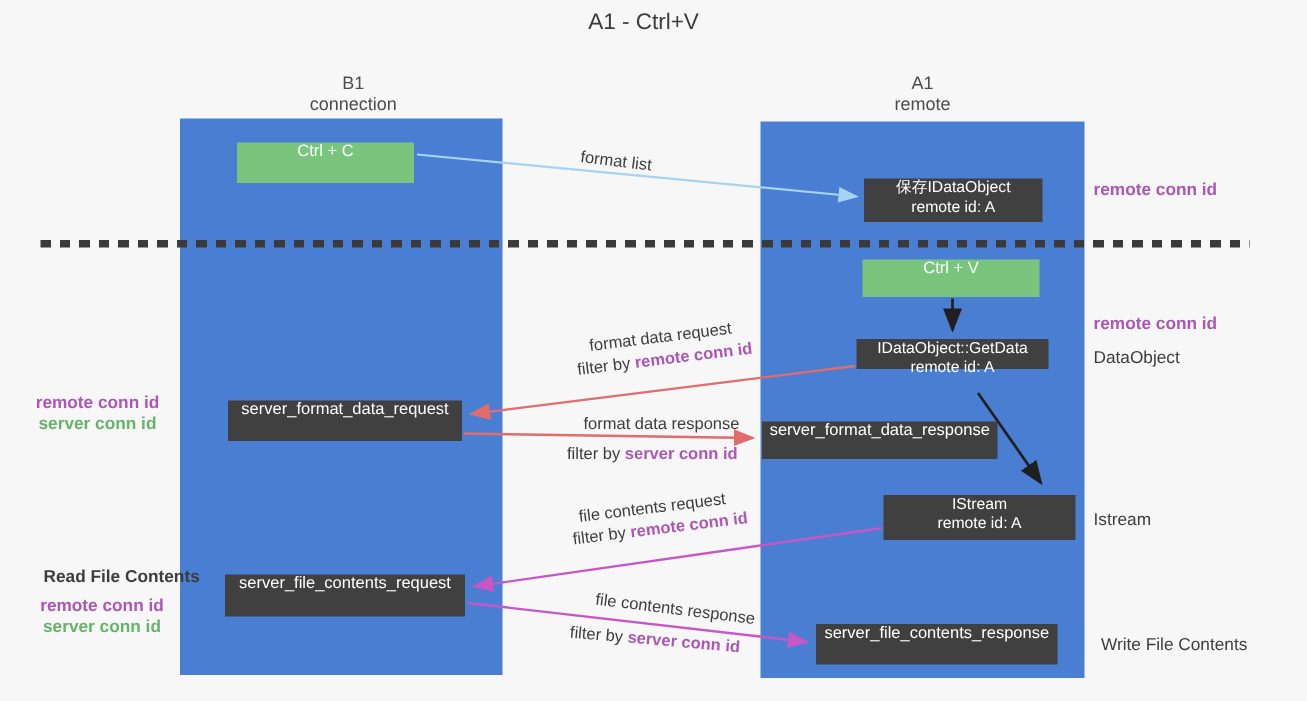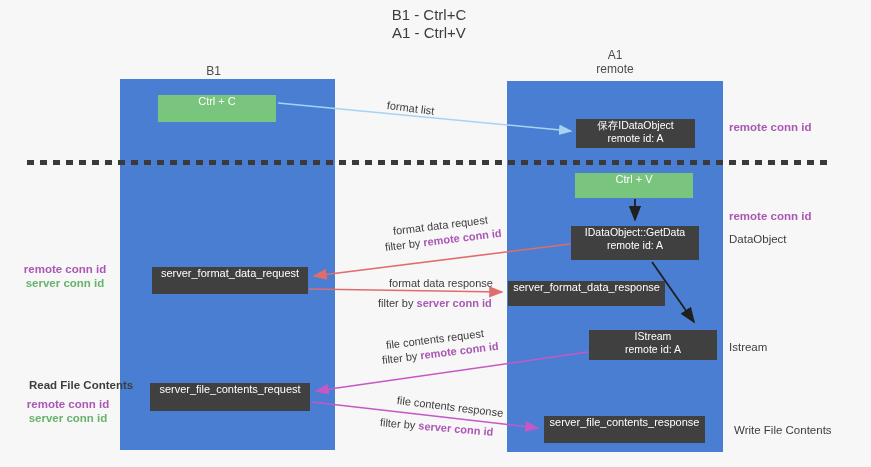--- a/index.html
+++ b/index.html
@@ -20,25 +20,24 @@
   .plain{color:#3d3d3d;font-weight:normal;}
   .side{font-size:11.5px;white-space:nowrap;}
   svg.arrows{position:absolute;left:0;top:0;pointer-events:none;}
 </style>
 </head>
 <body>
 
 <div class="canvas">
 
   <div class="abs title">
-    <div>B1 - Ctrl+C</div>
     <div>A1 - Ctrl+V</div>
   </div>
 
-  <div class="abs lane-header" style="left:106px;top:48px;width:215px;margin-top:16px;">
+  <div class="abs lane-header" style="left:128px;top:48px;width:215px;">
     <div>B1</div>
     <div>connection</div>
   </div>
   <div class="abs lane-header" style="left:507px;top:48px;width:216px;">
     <div>A1</div>
     <div>remote</div>
   </div>
 
   <div class="abs lane" style="left:120px;top:79px;width:215px;height:371px;"></div>
   <div class="abs lane" style="left:507px;top:81px;width:216px;height:371px;"></div>
@@ -75,21 +74,21 @@
 
   <div class="abs box orange" style="left:576px;top:119px;width:119px;height:29px;font-size:10.5px;">
     <div>保存IDataObject</div>
     <div>remote id: A</div>
   </div>
 
   <div class="abs box green" style="left:575px;top:173px;width:118px;height:25px;">
     <div>Ctrl + V</div>
   </div>
 
-  <div class="abs box orange" style="left:571px;top:226px;width:128px;height:34px;font-size:10.5px;">
+  <div class="abs box orange" style="left:571px;top:226px;width:128px;height:20px;font-size:10.5px;">
     <div>IDataObject::GetData</div>
     <div>remote id: A</div>
   </div>
 
   <div class="abs box orange" style="left:152px;top:267px;width:156px;height:27px;">
     <div>server_format_data_request</div>
   </div>
 
   <div class="abs box orange" style="left:508px;top:281px;width:157px;height:25px;">
     <div>server_format_data_response</div>

